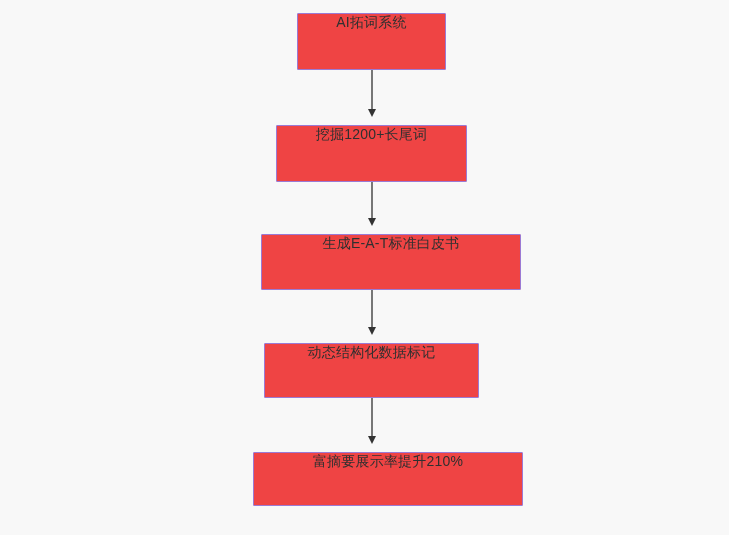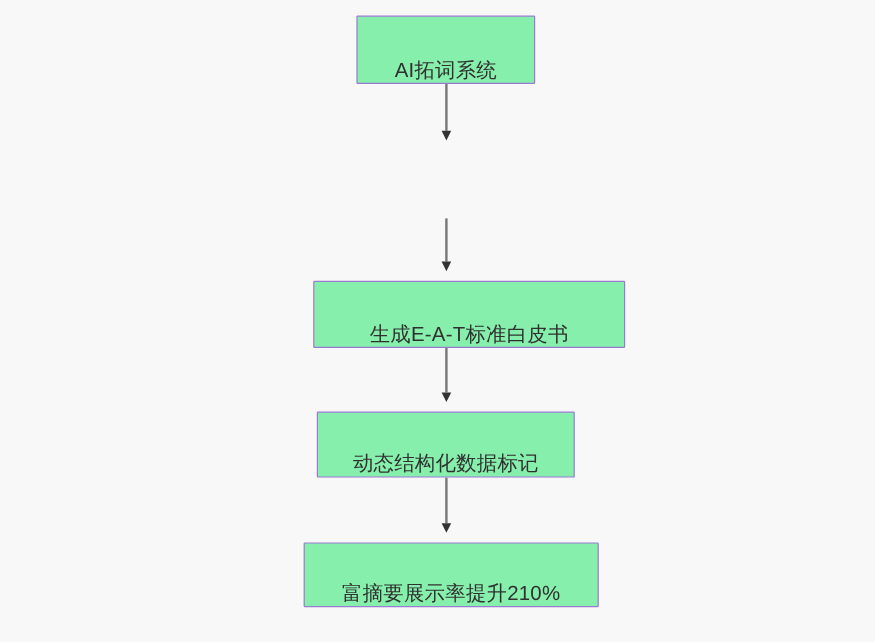--- a/index.html
+++ b/index.html
@@ -16,28 +16,28 @@
   }
   #flowchart {
     position: relative;
     width: 729px;
     height: 535px;
     background: #f8f8f8;
   }
   .node {
     position: absolute;
     box-sizing: border-box;
-    background: #86efac;
+    background: #ef4444;
     border: 1.6px solid #9b7ad4;
     border-radius: 1px;
     display: flex;
-    align-items: flex-end;
+    align-items: flex-start;
     justify-content: center;
     color: #303030;
-    font-size: 17px;
+    font-size: 14px;
     line-height: 1.2;
     letter-spacing: 0.2px;
     white-space: nowrap;
   }
   .node-label {
     display: block;
     text-align: center;
   }
   .edge {
     position: absolute;
@@ -81,26 +81,29 @@
 
   <div class="edge" style="left:371px; top:398px; height:46px;">
     <div class="edge-line" style="height:38px;"></div>
     <div class="edge-head" style="top:38px;"></div>
   </div>
 
   <div class="node" style="left:297px; top:13px; width:149px; height:57px;">
     <span class="node-label">AI拓词系统</span>
   </div>
 
+  <div class="node" style="left:276px; top:125px; width:191px; height:57px;">
+    <span class="node-label">挖掘1200+长尾词</span>
+  </div>
 
   <div class="node" style="left:261px; top:234px; width:260px; height:56px;">
     <span class="node-label">生成E-A-T标准白皮书</span>
   </div>
 
   <div class="node" style="left:264px; top:343px; width:215px; height:55px;">
     <span class="node-label">动态结构化数据标记</span>
   </div>
 
-  <div class="node" style="left:253px; top:452px; width:246px; height:54px;">
+  <div class="node" style="left:253px; top:452px; width:270px; height:54px;">
     <span class="node-label">富摘要展示率提升210%</span>
   </div>
 
 </div>
 
 </body></html>

